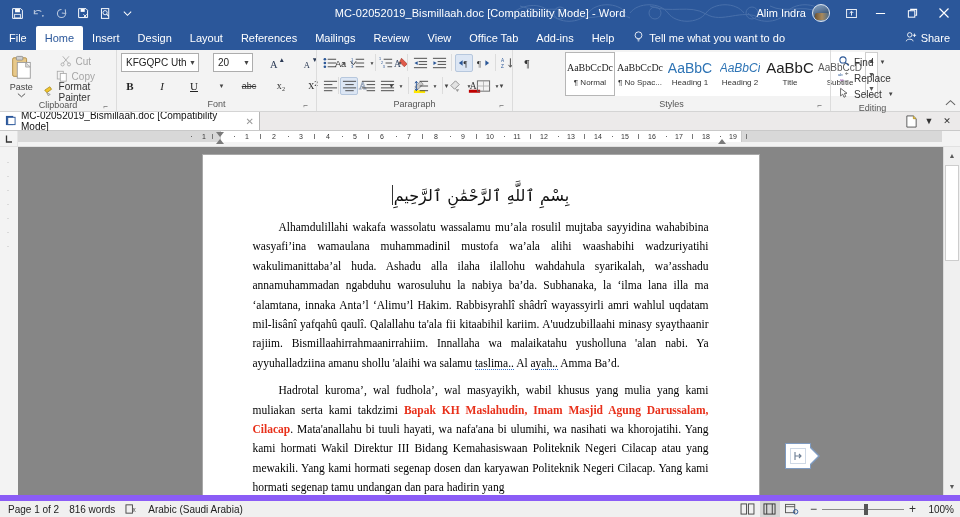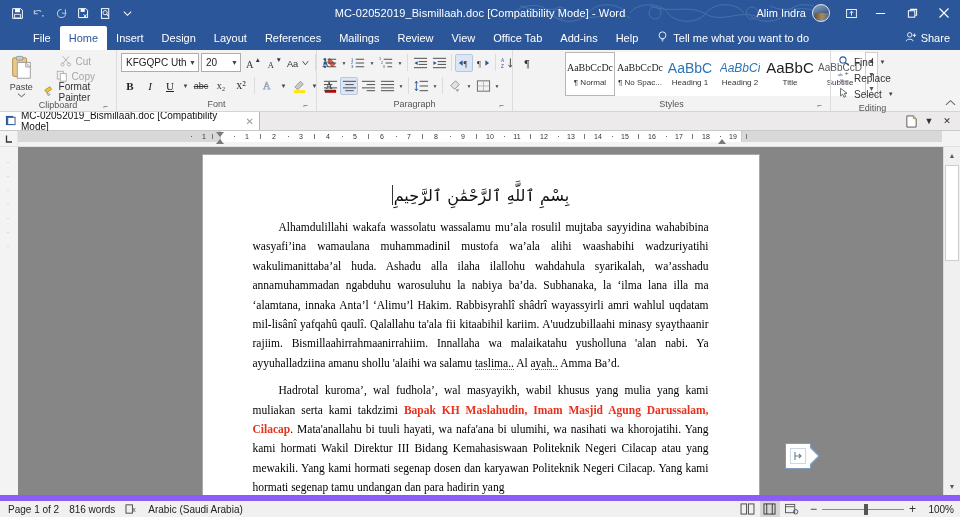--- a/index.html
+++ b/index.html
@@ -46,21 +46,20 @@
   .winbtn {
     width: 32px; height: 26px; display: flex; align-items: center; justify-content: center;
     color: #ffffff;
   }
   .ribbon-mode { width: 26px; }
 
   
   .tabsrow {
     height: 24px; background: #2b579a; display: flex; align-items: stretch; flex: none;
     position: relative;
-    padding-left: 24px;
   }
   .tab {
     font-size: 11px; color: #ffffff; padding: 0 9px; display: flex; align-items: center;
     line-height: 24px; white-space: nowrap;
   }
   .tab.file { background: #2b579a; }
   .tab.active {
     background: #ffffff; color: #2b579a; border-radius: 2px 2px 0 0;
   }
   .tellme {
@@ -98,21 +97,21 @@
   .clipboard { width: 116px; }
   .paste-col { width: 42px; display: flex; flex-direction: column; align-items: center; padding-top: 2px; text-align: center; }
   .paste-lbl { font-size: 9px; color: #444; margin-top: 1px; }
   .clip-right { display: flex; flex-direction: column; gap: 0px; padding-top: 2px; }
   .clip-item { display: flex; align-items: center; gap: 4px; height: 15px; font-size: 10px; padding: 0 3px; }
   .clip-item.dim { color: #a6a6a6; }
   .clip-item.on { color: #333; }
 
   
   .fontg { width: 200px; }
-  .font-row { display: flex; align-items: center; gap: 2px; height: 21px; margin-bottom: 2px; }
+  .font-row { display: flex; align-items: center; gap: 14px; height: 21px; margin-bottom: 2px; }
   .combo {
     height: 19px; border: 1px solid #adadad; background: #fff; display: flex; align-items: center;
     font-size: 10px; color: #222; padding: 0 2px 0 4px; position: relative;
   }
   .combo.name { width: 78px; }
   .combo.size { width: 40px; }
   .combo .cav { font-size: 7px; color: #444; margin-left: auto; }
   .sq { width: 19px; height: 19px; }
   .sq18 { width: 18px; height: 18px; }
   .vsep { width: 1px; height: 17px; background: #dcdcdc; margin: 0 2px; }

